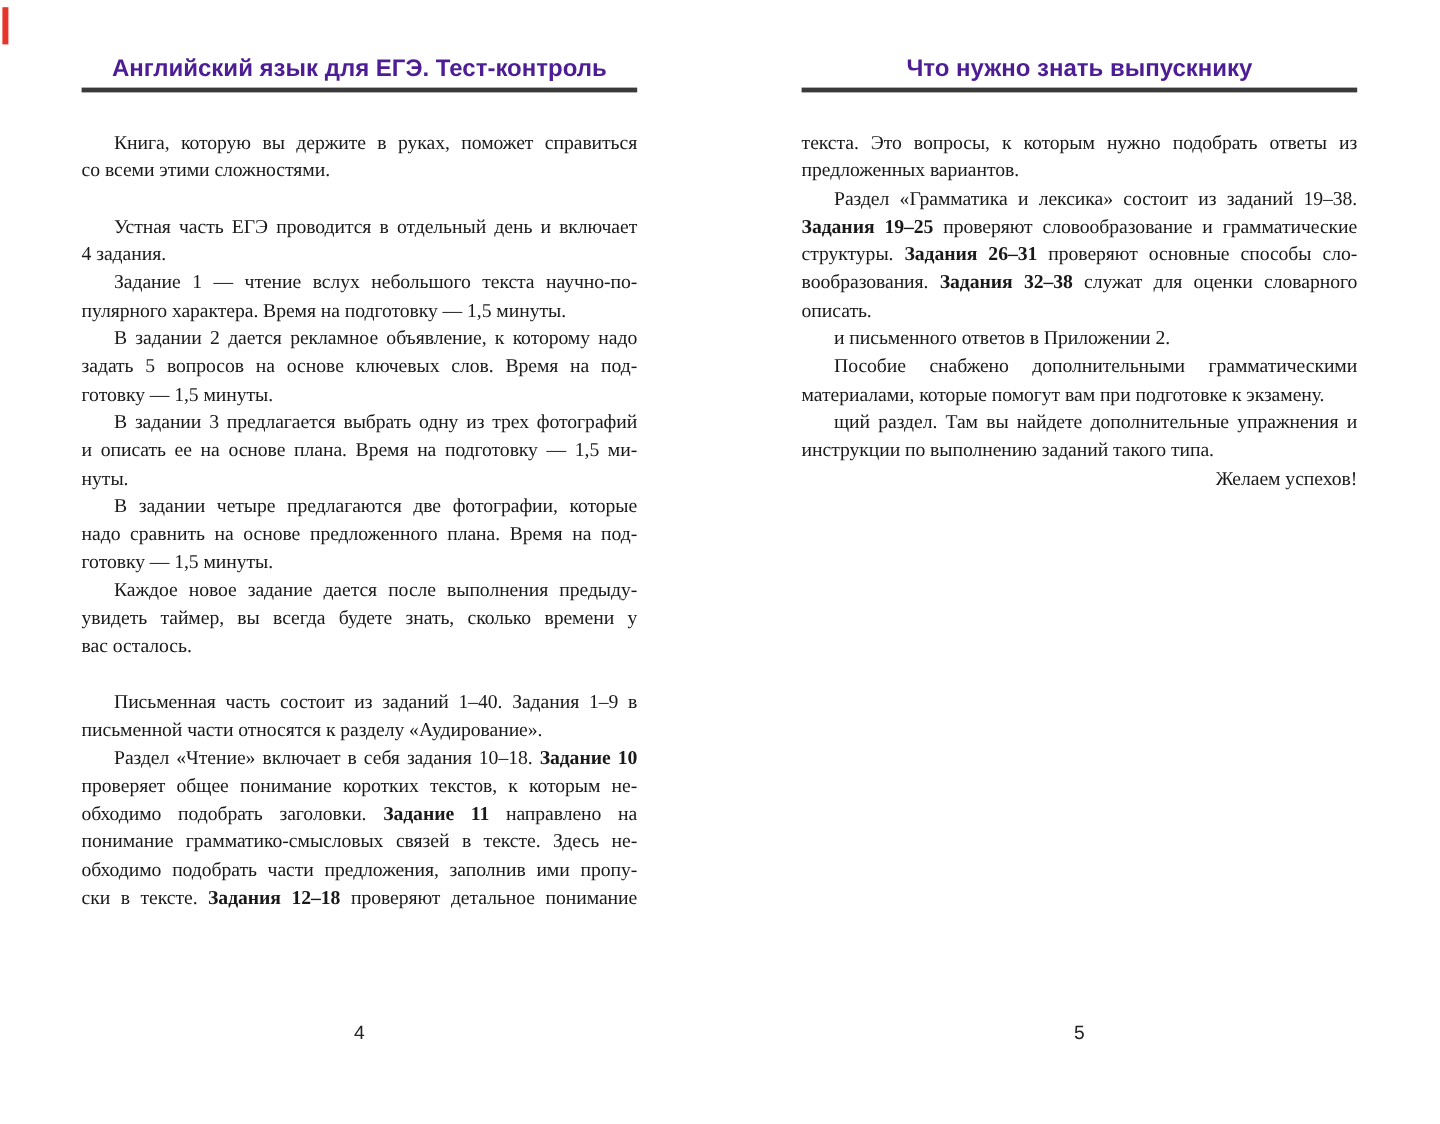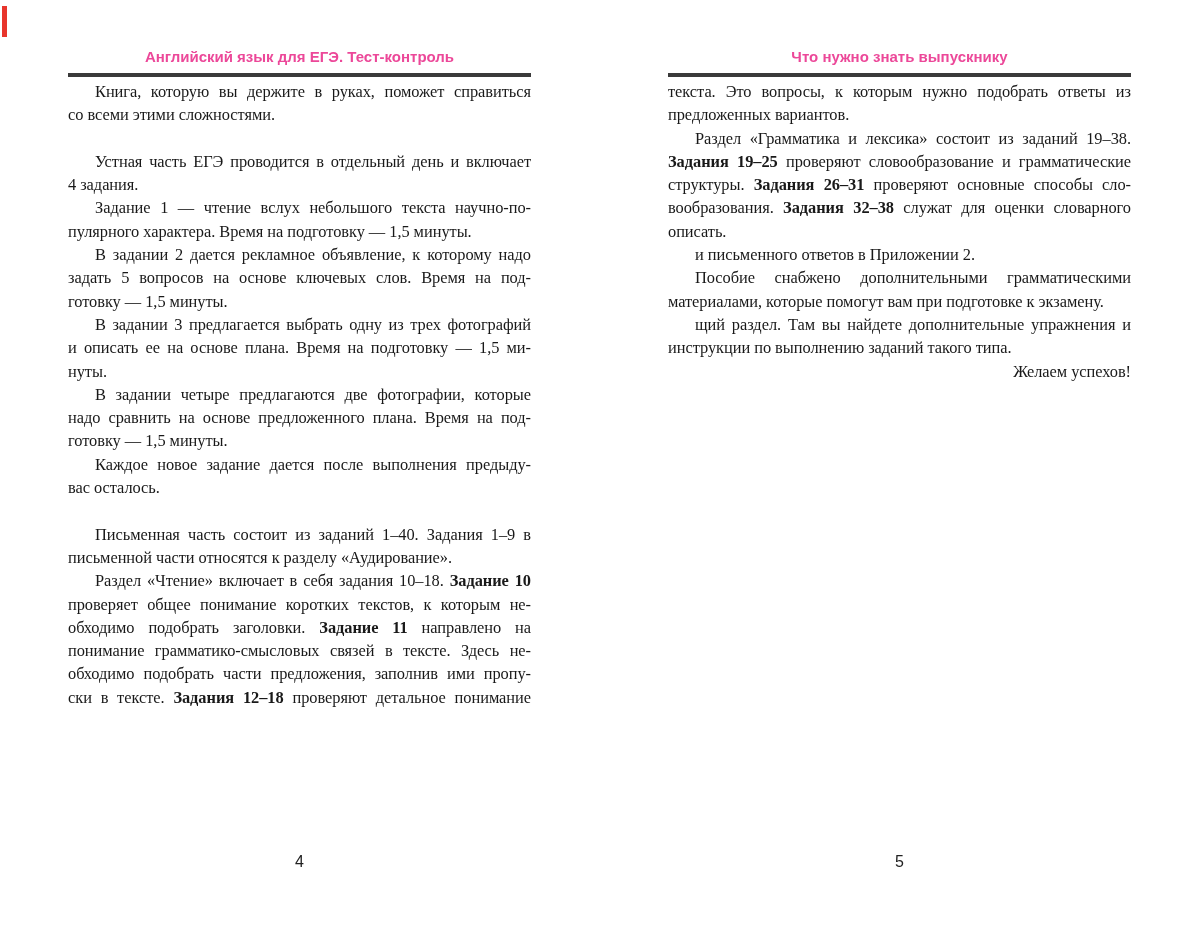--- a/index.html
+++ b/index.html
@@ -9,28 +9,28 @@
     position:relative; width:1200px; height:937px; background:#ffffff; overflow:hidden;
   }
   .red-dash {
     position:absolute; left:2px; top:6px; width:5px; height:31px;
   }
   .page { position:absolute; top:48px; width:463px; height:850px; }
   .page.left { left:68px; }
   .page.right { left:668px; }
   .running-head {
     font-family:"Liberation Sans", sans-serif; font-weight:bold;
-    font-size:15px; line-height:18px; text-align:center; color:#ec4899;
+    font-size:20px; line-height:18px; text-align:center; color:#4c1d95;
     margin-bottom:7px;
   }
   .rule {
     height:3px; border-top:2px solid #3a3a3a; border-bottom:2px solid #3a3a3a;
   }
   .content {
-    margin-top:3px; font-size:16.4px; line-height:23.3px; color:#191919;
+    margin-top:30px; font-size:16.4px; line-height:23.3px; color:#191919;
     letter-spacing:-0.05px;
   }
   .para.gap { margin-top:23.3px; }
   .para.ind .line:first-child { text-indent:27px; }
   .line { text-align:justify; text-align-last:justify; }
   .line.nl { text-align-last:left; }
   .para.right .line, .para.right .line.nl { text-align:right; text-align-last:right; }
   .para.it { }
   .b { font-weight:bold;font-family:Liberation Serif, serif; }
   .pagenum {
@@ -72,20 +72,21 @@
           <div class="line"><span>и описать ее на основе плана. Время на подготовку — 1,5 ми-</span></div>
           <div class="line nl"><span>нуты.</span></div>
         </div>
         <div class="para ind">
           <div class="line"><span>В задании четыре предлагаются две фотографии, которые</span></div>
           <div class="line"><span>надо сравнить на основе предложенного плана. Время на под-</span></div>
           <div class="line nl"><span>готовку — 1,5 минуты.</span></div>
         </div>
         <div class="para ind">
           <div class="line"><span>Каждое новое задание дается после выполнения предыду-</span></div>
+          <div class="line"><span>увидеть таймер, вы всегда будете знать, сколько времени у</span></div>
           <div class="line nl"><span>вас осталось.</span></div>
         </div>
         <div class="para ind gap">
           <div class="line"><span>Письменная часть состоит из заданий 1–40. Задания 1–9 в</span></div>
           <div class="line nl"><span>письменной части относятся к разделу «Аудирование».</span></div>
         </div>
         <div class="para ind">
           <div class="line"><span>Раздел «Чтение» включает в себя задания 10–18. </span><span class="b">Задание 10</span></div>
           <div class="line"><span>проверяет общее понимание коротких текстов, к которым не-</span></div>
           <div class="line"><span>обходимо подобрать заголовки. </span><span class="b">Задание 11</span><span> направлено на</span></div>

